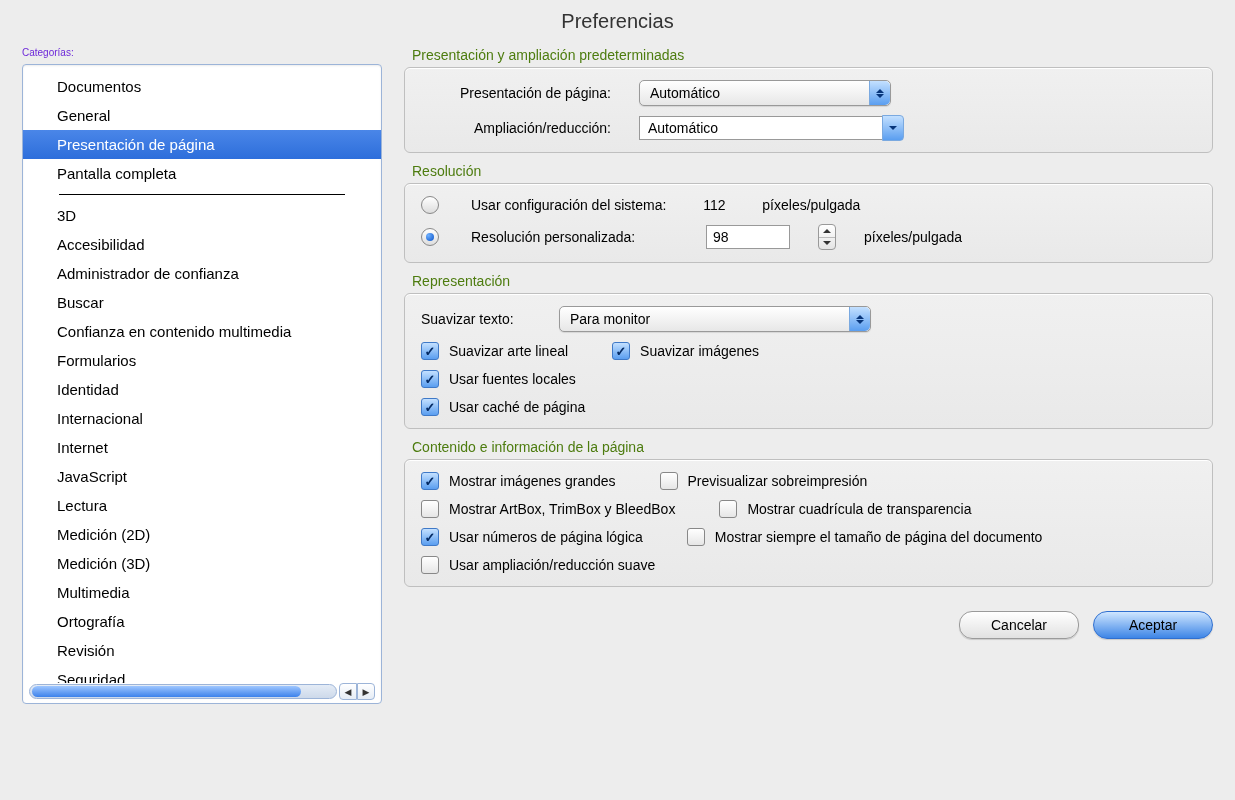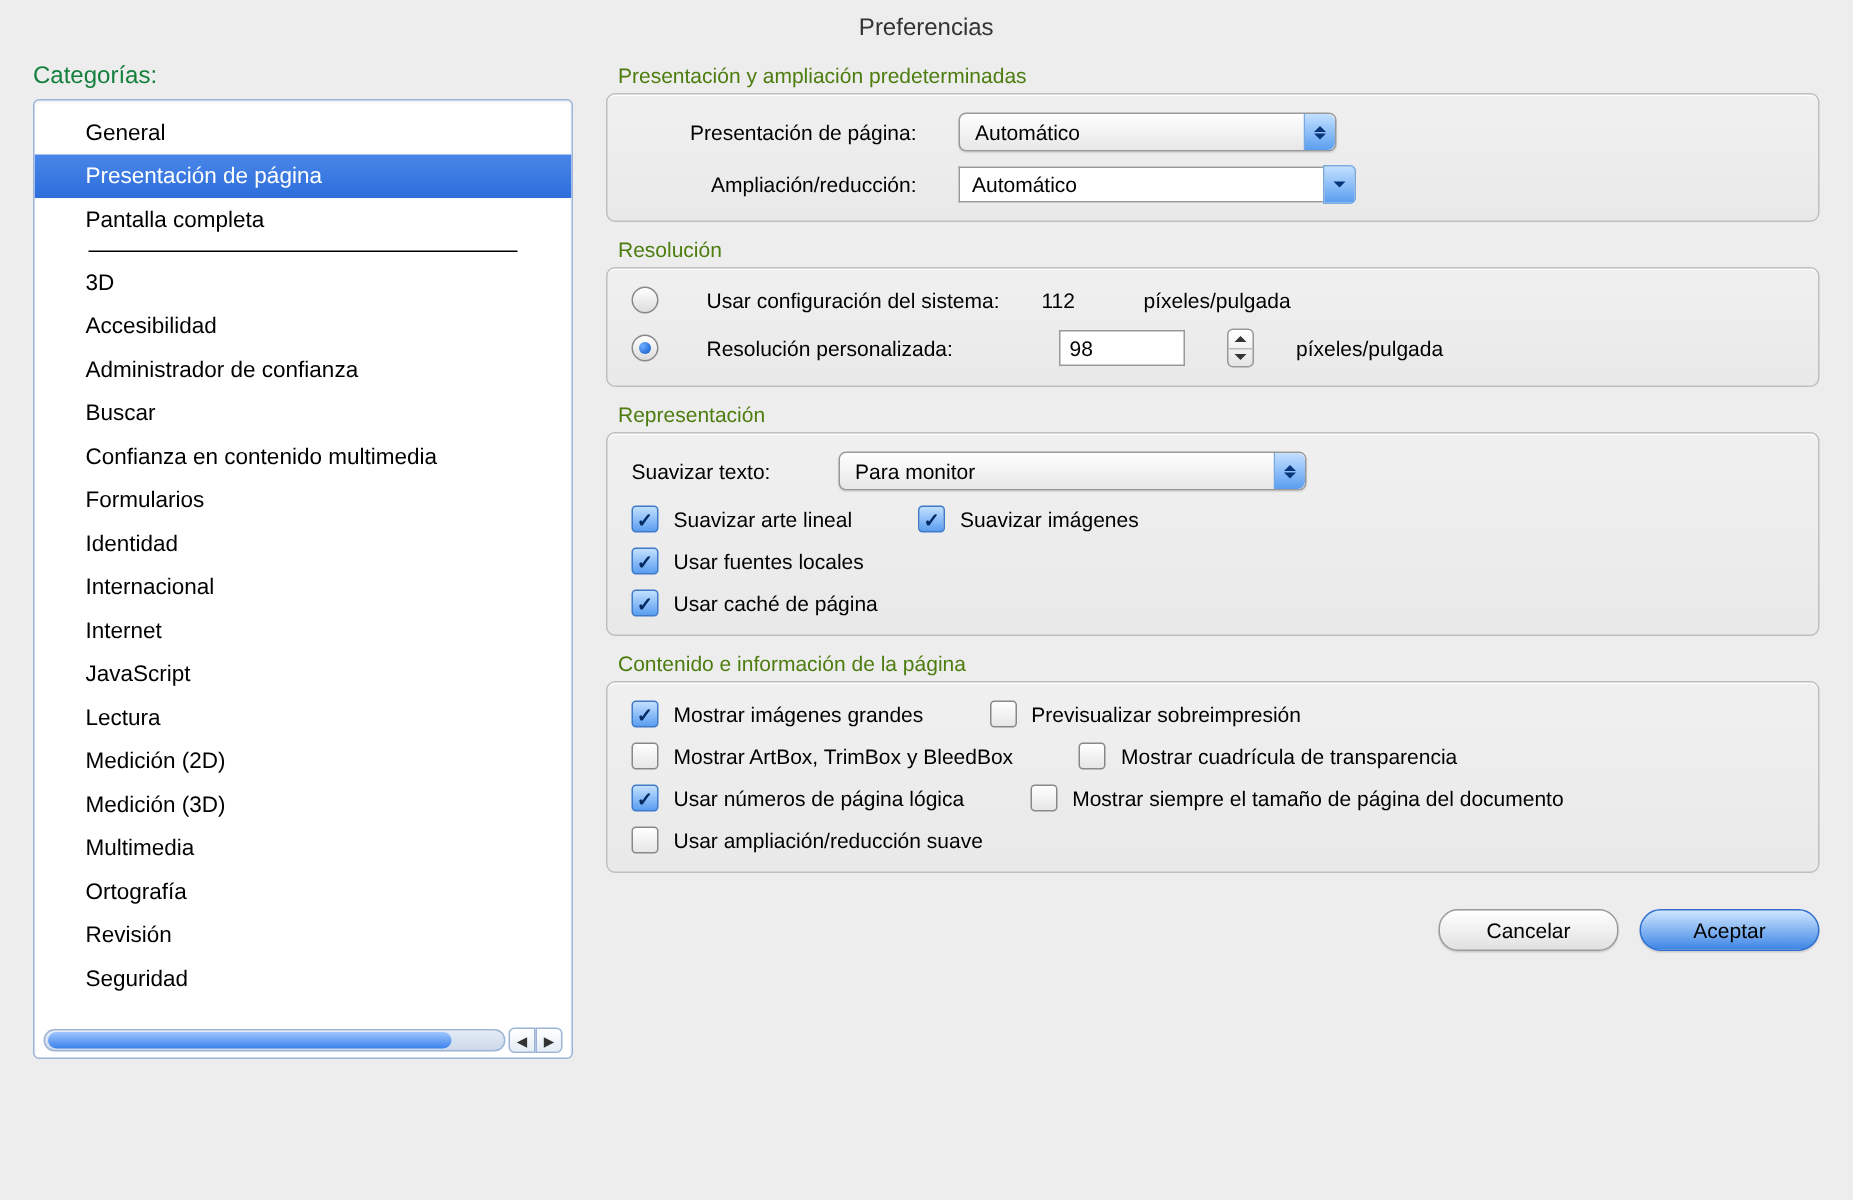--- a/index.html
+++ b/index.html
@@ -16,35 +16,35 @@
   .window {
     width: 1235px;
     height: 800px;
     background: #ededed;
     box-sizing: border-box;
     padding: 0 22px 10px 22px;
   }
   .titlebar {
     text-align: center;
     padding: 10px 0 14px 0;
-    font-size: 16px;
+    font-size: 20px;
     color: #333;
   }
   .content {
     display: flex;
     gap: 22px;
   }
   
   .left {
     width: 360px;
     flex: 0 0 360px;
   }
   .left-label {
-    font-size: 16px;
-    color: #15803d;
+    font-size: 10px;
+    color: #6d28d9;
     margin-bottom: 6px;
   }
   .listbox {
     background: #fff;
     border: 1px solid #9cb4d8;
     border-radius: 4px;
     padding: 4px 0 0 0;
     height: 640px;
     box-shadow: 0 1px 2px rgba(0,0,0,0.08) inset;
     box-sizing: border-box;
@@ -295,20 +295,21 @@
 
 <div class="window">
   <div class="titlebar">Preferencias</div>
 
   <div class="content">
 
     <div class="left">
       <div class="left-label">Categorías:</div>
       <div class="listbox">
         <div class="list" id="cat-list">
+            <div class="list-item">Documentos</div>
             <div class="list-item">General</div>
             <div class="list-item selected">Presentación de página</div>
             <div class="list-item">Pantalla completa</div>
             <div class="list-sep"></div>
             <div class="list-item">3D</div>
             <div class="list-item">Accesibilidad</div>
             <div class="list-item">Administrador de confianza</div>
             <div class="list-item">Buscar</div>
             <div class="list-item">Confianza en contenido multimedia</div>
             <div class="list-item">Formularios</div>
@@ -359,21 +360,21 @@
               </span>
           </div>
         </div>
       </div>
 
       <div class="group-title">Resolución</div>
       <div class="group">
         <div class="row">
           <span class="radio" id="radio-system"></span>
           <span>Usar configuración del sistema:</span>
-          <span style="width:40px;text-align:left;">112</span>
+          <span style="width:40px;text-align:center;">112</span>
           <span>píxeles/pulgada</span>
         </div>
         <div class="row">
           <span class="radio checked" id="radio-custom"></span>
           <span style="width:207px;">Resolución personalizada:</span>
           <input class="num-field" value="98" style="">
           <span class="stepper">
             <div>
                 <span class="su"></span>
               </div>

